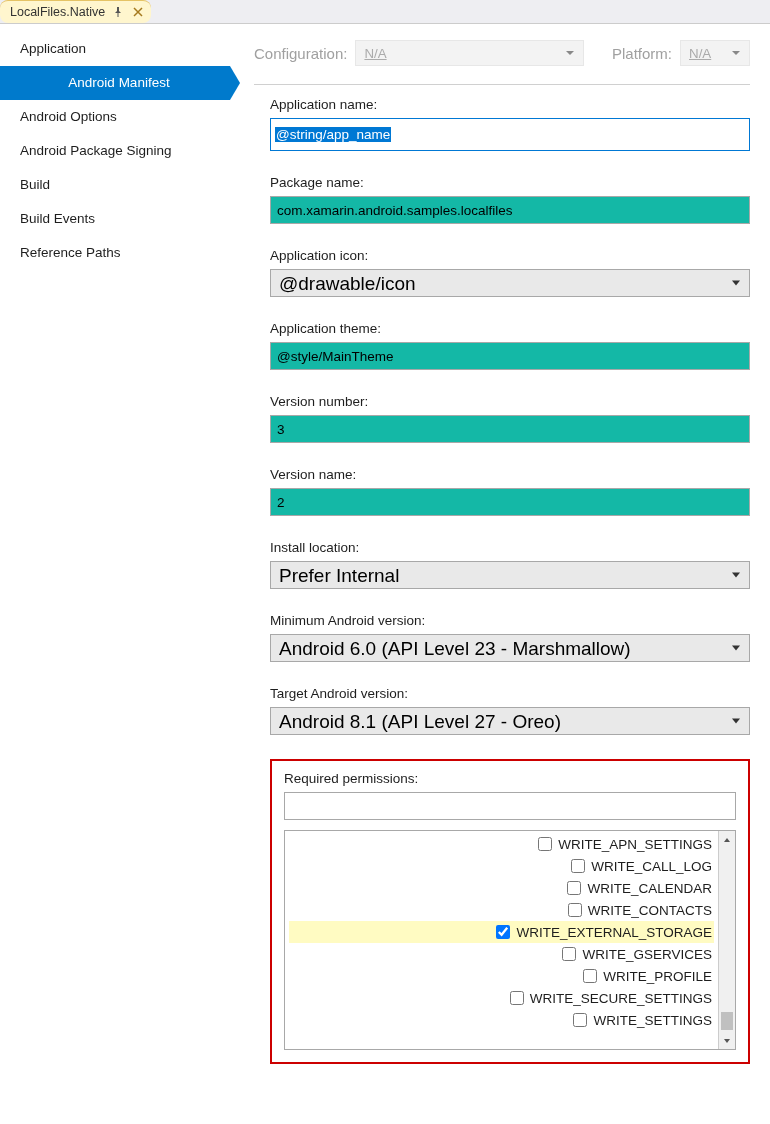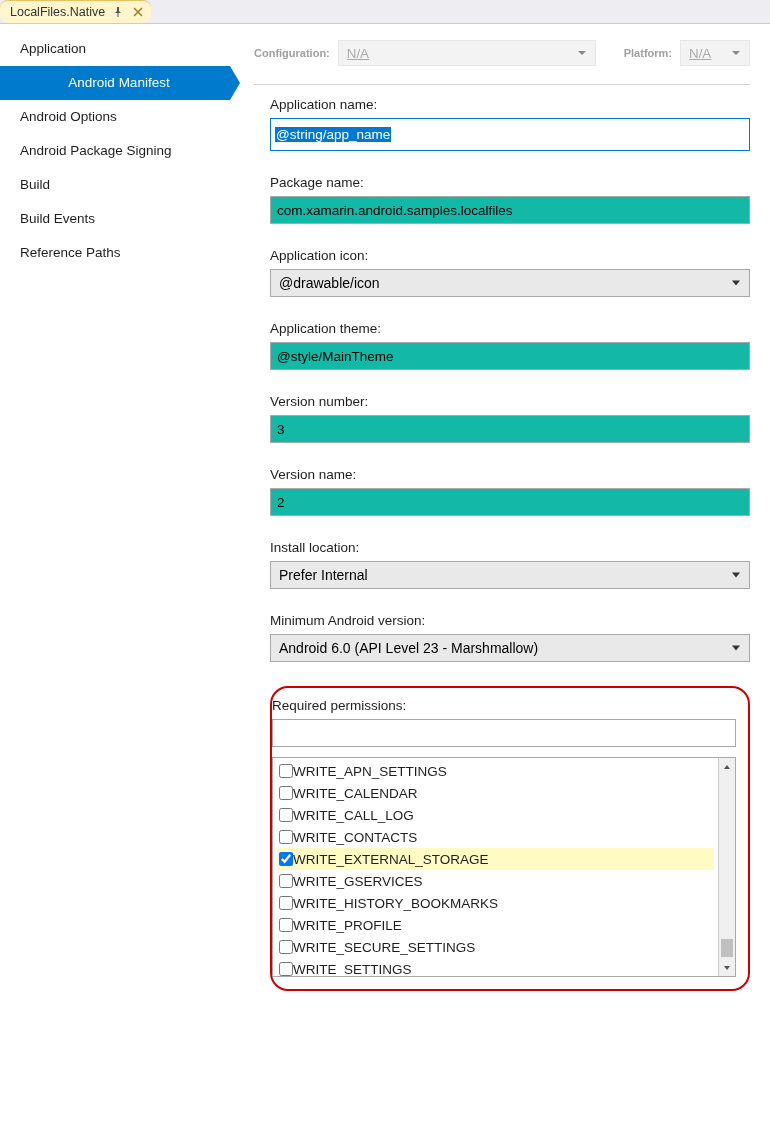--- a/index.html
+++ b/index.html
@@ -11,43 +11,43 @@
 .tab .pin svg, .tab .close svg { width: 10px; height: 10px; }
 
 .main { display: flex; height: calc(1124px - 24px); }
 .sidebar { width: 230px; flex: 0 0 230px; padding-top: 8px; }
 .sidebar-item { padding: 6px 12px 6px 20px; cursor: pointer; font-size: 13.5px; line-height: 22px; color: #1e1e1e; }
 .sidebar-item.active { background: #007acc; color: #fff; position: relative; text-align: center; }
 .sidebar-item.active:after { content: ""; position: absolute; right: -10px; top: 0; width: 0; height: 0; border-top: 17px solid transparent; border-bottom: 17px solid transparent; border-left: 10px solid #007acc; }
 
 .content { flex: 1; padding: 16px 20px 0 24px; overflow: hidden; }
 .top-row { display: flex; align-items: center; gap: 8px; margin-bottom: 12px; border-bottom: 1px solid #d0d0d0; padding-bottom: 18px; }
-.top-label { color: #a0a0a0; font-size: 11px; font-weight: bold; }
+.top-label { color: #a0a0a0; font-size: 15px; }
 .top-select { background: #eee; border: 1px solid #ddd; color: #888; height: 26px; padding: 0 8px; flex: 1; min-width: 0; appearance: none; position: relative; text-decoration: underline; }
 .top-sel-wrap { position: relative; flex: 1; display: flex; }
 .top-sel-wrap:after { content: ""; position: absolute; right: 10px; top: 50%; width: 0; height: 0; border-left: 4px solid transparent; border-right: 4px solid transparent; border-top: 4px solid #888; transform: translateY(-50%); pointer-events: none; }
 .top-sel-wrap.narrow { flex: 0 0 70px; }
 
 .form-section { margin-top: 11px; padding-left: 16px; }
 .field { margin-bottom: 24px; }
 .field-label { font-size: 13.5px; margin-bottom: 6px; display: block; }
 .text-input { width: 100%; height: 28px; border: 1px solid #a8a8a8; padding: 0 6px; font-size: 13.5px; font-family: inherit; background: #14b8a6; }
 .hl-input { width: 100%; height: 33px; border: 1px solid #0078d4; padding: 0 4px; display: flex; align-items: center; font-size: 13.5px; background: #fff; }
 .hl-input span { background: #0078d4; color: #fff; padding: 0 1px; }
 
 .combo-wrap { position: relative; width: 100%; }
-.combo { width: 100%; height: 28px; border: 1px solid #a8a8a8; background: #e9e9e9; padding: 0 24px 0 8px; font-size: 14px; font-family: inherit; appearance: none; cursor: pointer; }
+.combo { width: 100%; height: 28px; border: 1px solid #a8a8a8; background: #e9e9e9; padding: 0 24px 0 8px; font-size: 19px; font-family: inherit; appearance: none; cursor: pointer; }
 .combo-wrap:after { content: ""; position: absolute; right: 10px; top: 50%; width: 0; height: 0; border-left: 4px solid transparent; border-right: 4px solid transparent; border-top: 5px solid #333; transform: translateY(-50%); pointer-events: none; }
 
-.perm-box { border: 2px solid #c00; border-radius: 18px; padding: 10px 12px 12px 0; margin-top: 10px; }
+.perm-box { border: 2px solid #c00; border-radius: 0; padding: 10px 12px 12px 12px; margin-top: 10px; }
 .perm-title { font-size: 13.5px; margin-bottom: 6px; }
 .perm-filter { width: 100%; height: 28px; border: 1px solid #a8a8a8; padding: 0 6px; font-size: 13.5px; margin-bottom: 10px; }
 .perm-list-wrap { border: 1px solid #a8a8a8; height: 220px; display: flex; }
 .perm-list { flex: 1; overflow: hidden; padding: 2px 4px; }
-.perm-row { display: flex; align-items: center; height: 22px; font-size: 13.5px; padding: 0 2px; }
+.perm-row { display: flex; align-items: center; gap: 6px; height: 22px; font-size: 13.5px; padding: 0 2px; justify-content: flex-end; }
 .perm-row.highlighted { background: #fffbc2; }
 .perm-row input[type=checkbox] { width: 14px; height: 14px; margin: 0; }
 .perm-scroll { width: 17px; background: #f0f0f0; border-left: 1px solid #ccc; display: flex; flex-direction: column; }
 .perm-scroll .arrow { height: 17px; display: flex; align-items: center; justify-content: center; }
 .perm-scroll .arrow svg { width: 8px; height: 8px; fill: #555; }
 .perm-scroll .track { flex: 1; position: relative; }
 .perm-scroll .thumb { position: absolute; left: 2px; right: 2px; background: #c0c0c0; bottom: 2px; height: 18px; }
 </style>
 </head>
 <body>
@@ -144,53 +144,57 @@
 
       <div class="field">
         <label class="field-label">Minimum Android version:</label>
         <div class="combo-wrap">
           <select class="combo">
             <option>Android 6.0 (API Level 23 - Marshmallow)</option>
           </select>
         </div>
       </div>
 
+      <div class="field">
+        <label class="field-label">Target Android version:</label>
+        <div class="combo-wrap">
+          <select class="combo">
+            <option>Android 8.1 (API Level 27 - Oreo)</option>
+          </select>
+        </div>
+      </div>
 
       <div class="perm-box">
         <div class="perm-title">Required permissions:</div>
         <input class="perm-filter" style="">
         <div class="perm-list-wrap">
           <div class="perm-list" id="perm-list">
               <div class="perm-row">
                 <input type="checkbox" style="">
                 <span>WRITE_APN_SETTINGS</span>
               </div>
               <div class="perm-row">
                 <input type="checkbox" style="">
+                <span>WRITE_CALL_LOG</span>
+              </div>
+              <div class="perm-row">
+                <input type="checkbox" style="">
                 <span>WRITE_CALENDAR</span>
-              </div>
-              <div class="perm-row">
-                <input type="checkbox" style="">
-                <span>WRITE_CALL_LOG</span>
               </div>
               <div class="perm-row">
                 <input type="checkbox" style="">
                 <span>WRITE_CONTACTS</span>
               </div>
               <div class="perm-row highlighted">
                 <input type="checkbox" checked="" style="">
                 <span>WRITE_EXTERNAL_STORAGE</span>
               </div>
               <div class="perm-row">
                 <input type="checkbox" style="">
                 <span>WRITE_GSERVICES</span>
-              </div>
-              <div class="perm-row">
-                <input type="checkbox" style="">
-                <span>WRITE_HISTORY_BOOKMARKS</span>
               </div>
               <div class="perm-row">
                 <input type="checkbox" style="">
                 <span>WRITE_PROFILE</span>
               </div>
               <div class="perm-row">
                 <input type="checkbox" style="">
                 <span>WRITE_SECURE_SETTINGS</span>
               </div>
               <div class="perm-row">

